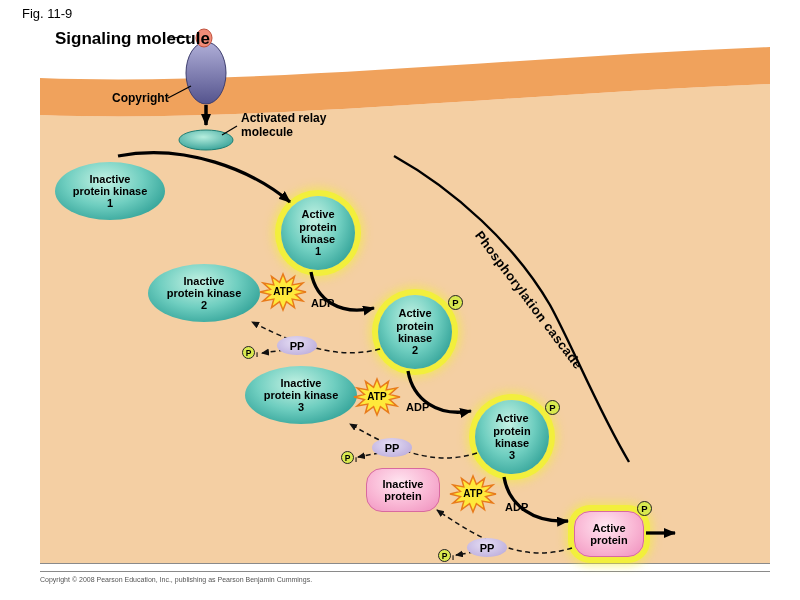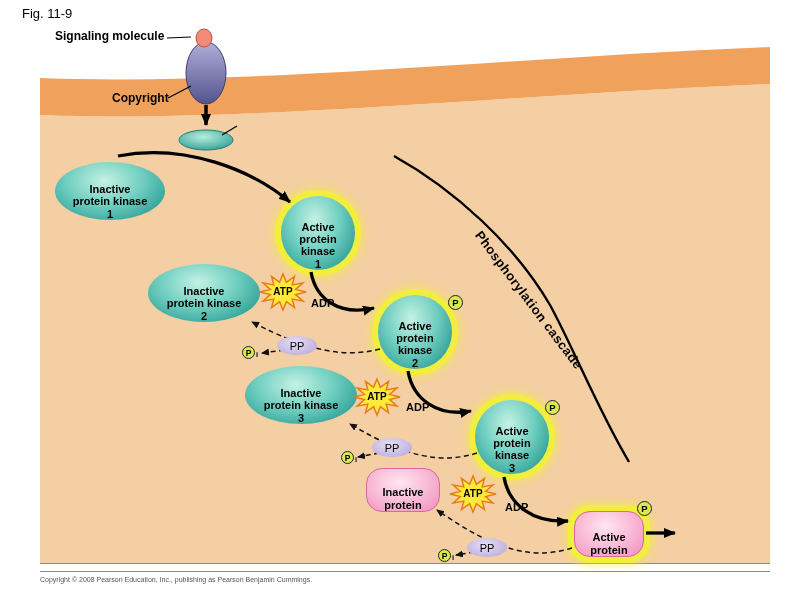--- a/index.html
+++ b/index.html
@@ -4,29 +4,29 @@
 <style>
   html,body{margin:0;padding:0;}
   body{font-family:"Liberation Sans",sans-serif;background:#fff;}
   #stage{position:relative;width:800px;height:600px;background:#fff;overflow:hidden;}
   .abs{position:absolute;}
   svg.layer{position:absolute;left:0;top:0;pointer-events:none;}
   #bg{z-index:0;} 
   .nodes{z-index:1;}
   #fg{z-index:2;}
   .lblayer{z-index:3;}
-  .node{position:absolute;display:flex;align-items:flex-end;justify-content:center;
+  .node{position:absolute;display:flex;align-items:center;justify-content:center;
         text-align:center;font-weight:bold;color:#000;white-space:pre-line;line-height:1.12;}
   .teal{border-radius:50%;
         background:radial-gradient(ellipse at 45% 32%, #C4F2E3 0%, #6FCEC0 45%, #2FA096 82%, #1D7F76 100%);}
   .halo{box-shadow:0 0 0 6px #F2EF3C, 0 0 9px 9px rgba(242,239,60,.55);}
   .pink{background:radial-gradient(ellipse at 45% 32%, #FFE6F1 0%, #F9B6D4 55%, #EF8FBD 100%);
         border:1px solid #D8699F;border-radius:16px;}
   .resp{background:#FEF63A;}
-  .pp{position:absolute;display:flex;align-items:center;justify-content:center;font-weight:normal;
+  .pp{position:absolute;display:flex;align-items:center;justify-content:center;font-weight:bold;
       font-size:11px;border-radius:50%;
       background:radial-gradient(ellipse at 45% 35%, #E6DEF4 0%, #C3B5E0 70%, #AA9BD0 100%);}
   .pbadge{display:flex;align-items:center;justify-content:center;font-weight:bold;
       background:#D9E94F;border:1.5px solid #222;border-radius:50%;box-sizing:border-box;}
   .lbl{position:absolute;font-weight:bold;color:#000;white-space:pre-line;line-height:1.18;}
   .plain{font-weight:normal;}
   .pi{position:absolute;display:flex;align-items:flex-end;}
   .pi .sub{font-size:7.5px;font-weight:bold;margin-left:1px;}
   .atp-txt{position:absolute;width:48px;text-align:center;font-size:10px;font-weight:bold;}
   .cascade-lbl{position:absolute;font-weight:bold;font-size:13px;letter-spacing:.5px;
@@ -133,22 +133,24 @@
 
     <use href="#starpoly" transform="translate(259,273)"></use>
     <use href="#starpoly" transform="translate(353,378)"></use>
     <use href="#starpoly" transform="translate(449,475)"></use>
   </svg>
 
   <div class="lblayer abs" style="left:0;top:0;width:800px;height:600px;">
 
     <div class="lbl plain" style="left:22px;top:6px;font-size:13px;">Fig. 11-9</div>
 
-    <div class="lbl" style="left:55px;top:29px;font-size:12px;">Signaling molecule</div>
+    <div class="lbl" style="left:55px;top:29px;font-size:17px;">Signaling molecule</div>
     <div class="lbl" style="left:112px;top:91px;font-size:12px;">Copyright</div>
+    <div class="lbl" style="left:241px;top:111px;font-size:12px;">Activated relay
+molecule</div>
 
     <div class="atp-txt" style="left:259px;top:286px;">ATP</div>
     <div class="atp-txt" style="left:353px;top:391px;">ATP</div>
     <div class="atp-txt" style="left:449px;top:488px;">ATP</div>
 
     <div class="lbl" style="left:311px;top:297px;font-size:11px;">ADP</div>
     <div class="lbl" style="left:406px;top:401px;font-size:11px;">ADP</div>
     <div class="lbl" style="left:505px;top:501px;font-size:11px;">ADP</div>
 
     <div class="pp" style="left:277px;top:336px;width:40px;height:19px;">

